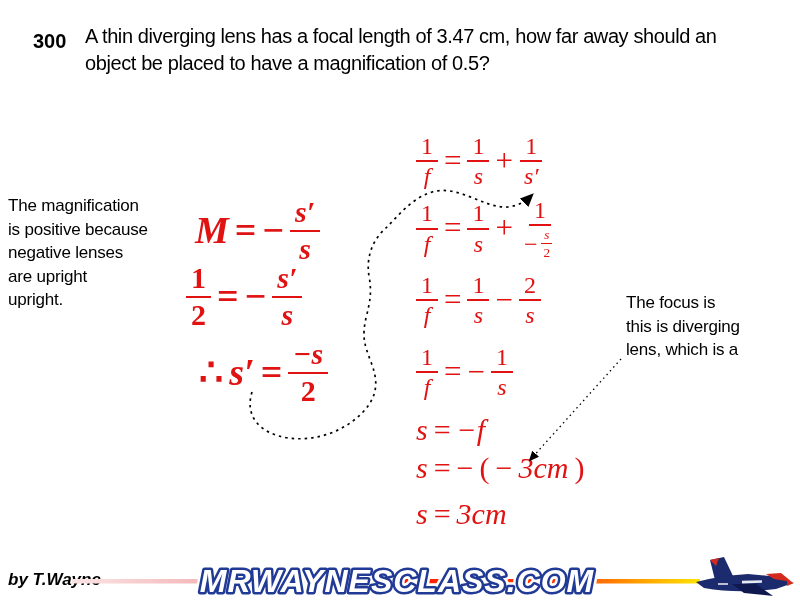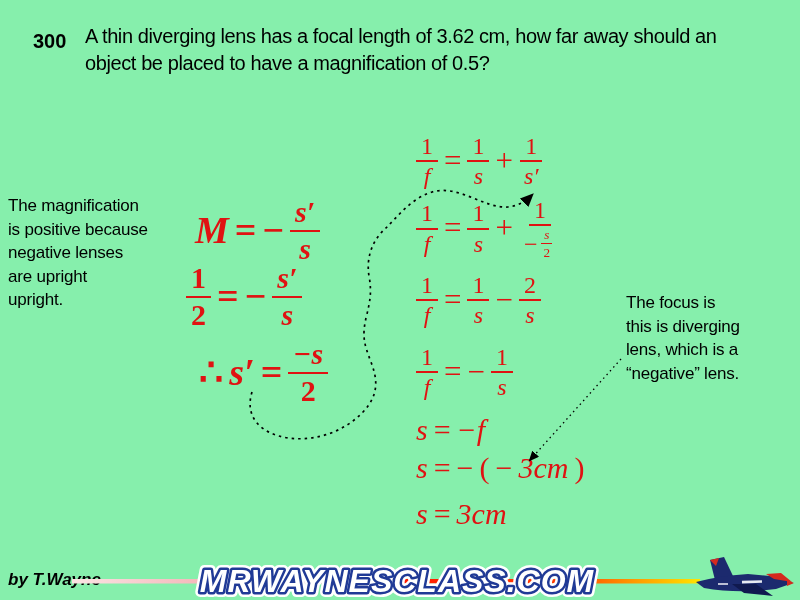--- a/index.html
+++ b/index.html
@@ -1,17 +1,17 @@
 <!DOCTYPE html>
 <html><head>
 <meta charset="utf-8">
 <style>
   html,body{margin:0;padding:0;background:#888;}
   .slide{
-    position:relative;width:800px;height:600px;background:#86efac;
+    position:relative;width:800px;height:600px;background:#ffffff;
     font-family:"Liberation Sans",sans-serif;overflow:hidden;margin:0 auto;
   }
   
   .slide-number{
     position:absolute;left:33px;top:30px;font-size:20px;font-weight:bold;color:#000;
   }
   .title{
     position:absolute;left:85px;top:23px;font-size:20px;color:#000;
     letter-spacing:-0.4px;line-height:27px;
   }
@@ -45,37 +45,36 @@
   }
   .banner-svg{position:absolute;left:0;top:552px;}
 </style>
 </head>
 <body>
 
 <div class="slide">
 
   <div class="slide-number">300</div>
   <div class="title">
-    <div>A thin diverging lens has a focal length of 3.62 cm, how far away should an</div>
+    <div>A thin diverging lens has a focal length of 3.47 cm, how far away should an</div>
     <div>object be placed to have a magnification of 0.5?</div>
   </div>
 
   <div class="note note-left">
     <div>The magnification</div>
     <div>is positive because</div>
     <div>negative lenses</div>
     <div>are upright</div>
     <div>upright.</div>
   </div>
 
   <div class="note note-right">
     <div>The focus is</div>
     <div>this is diverging</div>
     <div>lens, which is a</div>
-    <div>“negative” lens.</div>
   </div>
 
   <div id="eq-layer">
       <div class="eq eq-left" style="left: 192px; top: 196px;">
         <span>M</span>
         <span class="up">=</span>
         <span class="up">−</span>
         <span class="frac">
           <span class="num">
             <span>s′</span>

